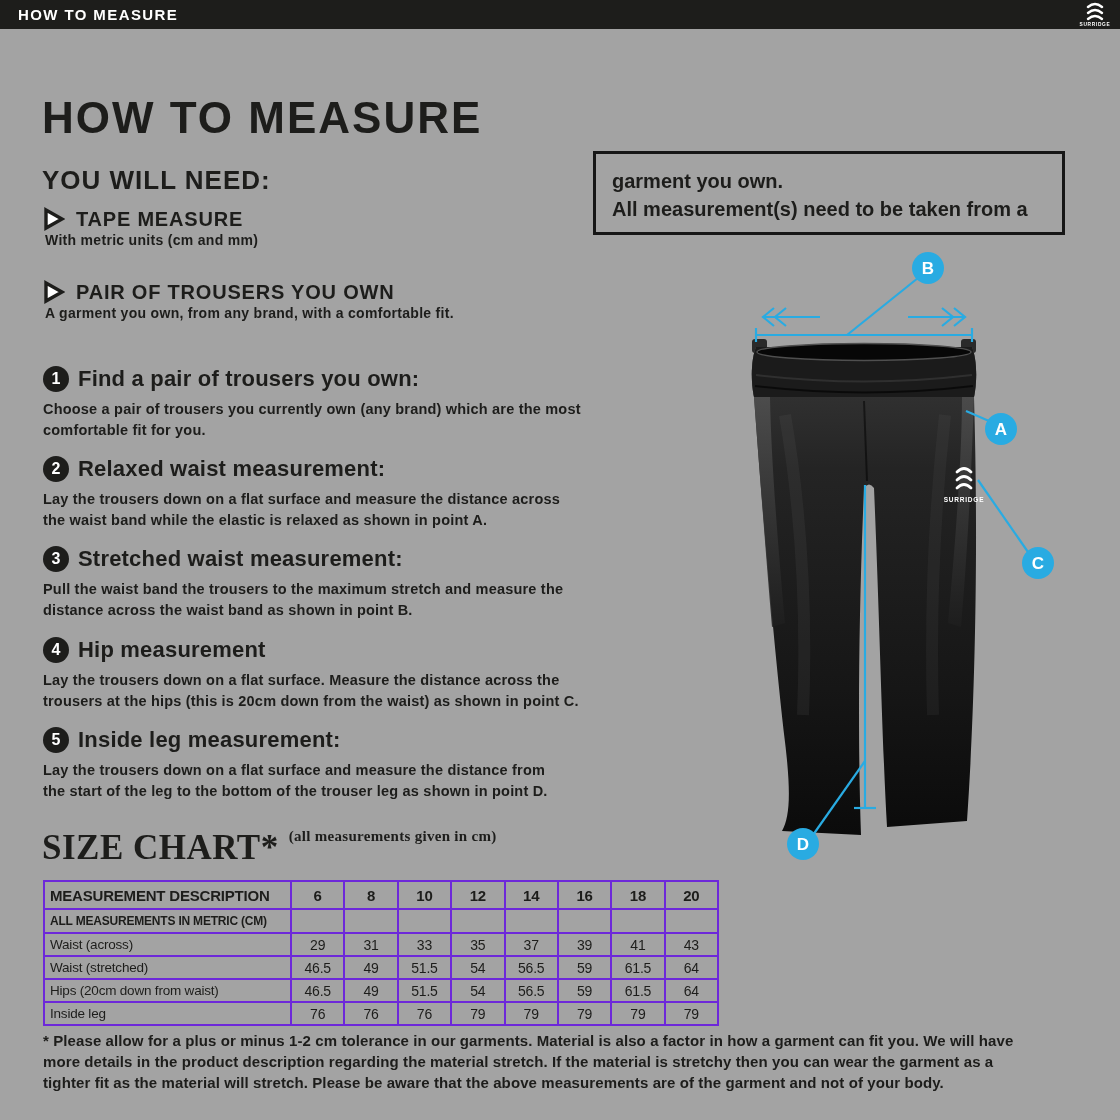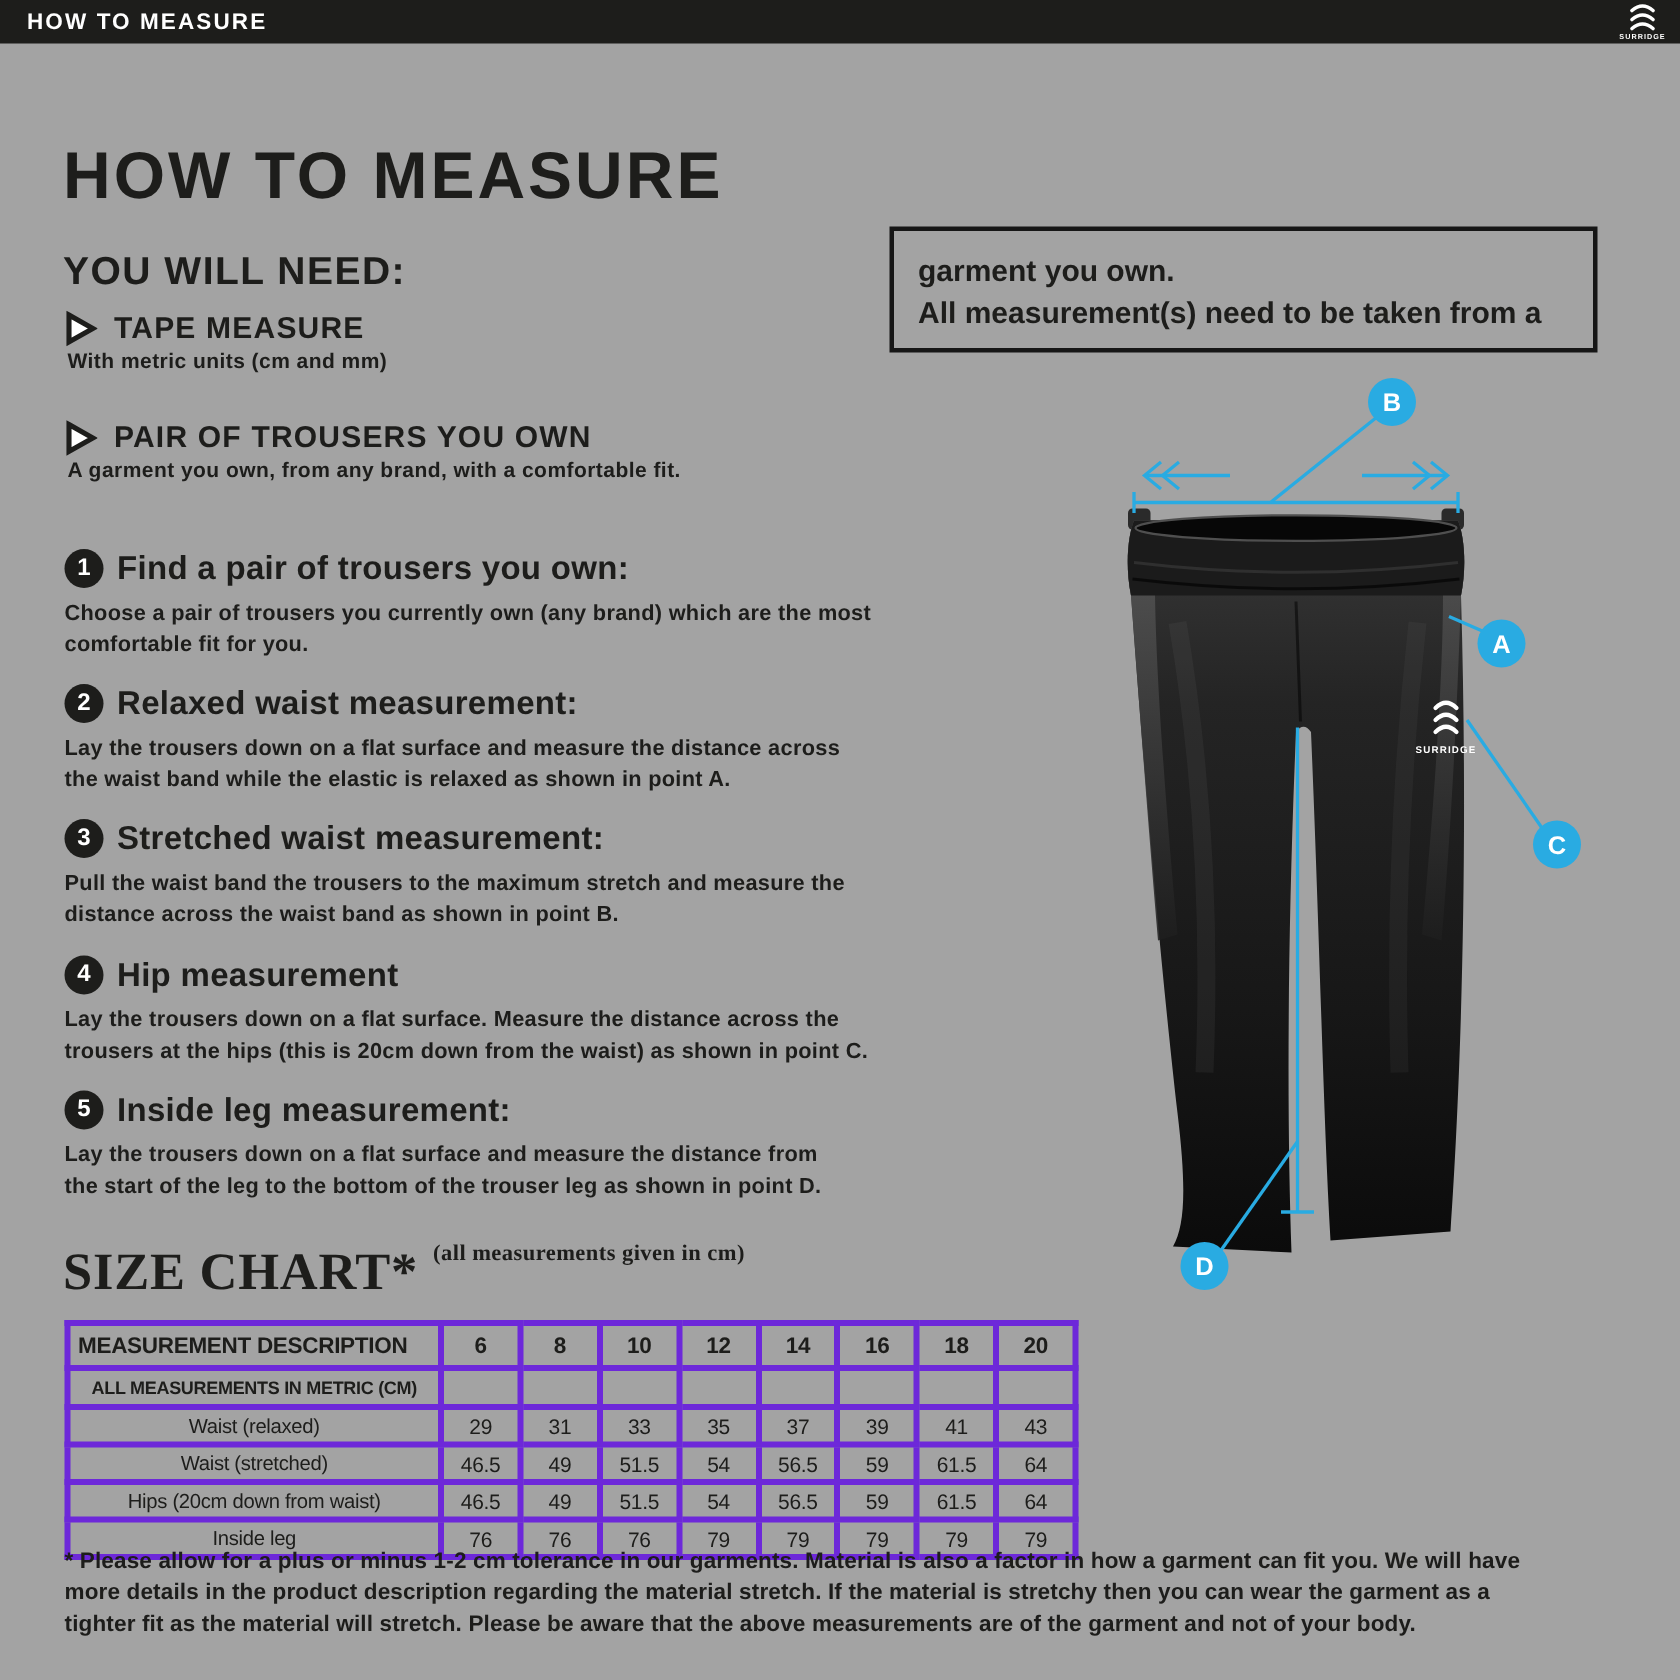--- a/index.html
+++ b/index.html
@@ -30,28 +30,28 @@
   .step-title{font-size:22px;font-weight:800;letter-spacing:0.2px;}
   .step-body{margin-top:7px;font-size:14.5px;font-weight:700;line-height:21px;letter-spacing:0.2px;}
   .step-body span{display:block;}
   
   .sc-head{position:absolute;left:42px;top:828px;display:flex;align-items:flex-start;gap:10px;font-family:Liberation Serif, serif;}
   .sc-title{font-size:35px;font-weight:800;letter-spacing:0.5px;}
   .sc-sub{font-size:15px;font-weight:800;letter-spacing:0.3px;}
   
   table.size{position:absolute;left:43px;top:880px;width:676px;border-collapse:collapse;
         border:2px solid #000;table-layout:fixed;}
-  table.size td,table.size th{border:4px solid #6d28d9;padding:0 5px;height:21px;
+  table.size td,table.size th{border:2px solid #6d28d9;padding:0 5px;height:21px;
         font-family:"Liberation Sans",sans-serif;letter-spacing:-0.2px;}
   table.size th{height:26px;font-size:15px;font-weight:700;}
   th.desc,td.desc{width:235px;text-align:left;}
   td.val,th.val{text-align:center;font-size:14px;font-weight:400;}
   tr.metric td{height:22px;}
   tr.metric td.desc{font-size:12px;font-weight:700;}
-  td.desc{font-size:13.5px;font-weight:400;text-align:center;}
+  td.desc{font-size:13.5px;font-weight:400;}
   
   .footnote{position:absolute;left:43px;top:1030px;width:1000px;font-size:15px;font-weight:700;
         line-height:21px;letter-spacing:0.1px;}
   .footnote span{display:block;}
   
   .pants{position:absolute;left:690px;top:245px;width:400px;height:640px;}
 </style>
 </head>
 <body>
 
@@ -261,21 +261,21 @@
         <td class="val"></td>
         <td class="val"></td>
         <td class="val"></td>
         <td class="val"></td>
         <td class="val"></td>
         <td class="val"></td>
         <td class="val"></td>
         <td class="val"></td>
       </tr>
       <tr>
-        <td class="desc">Waist (relaxed)</td>
+        <td class="desc">Waist (across)</td>
         <td class="val">29</td>
         <td class="val">31</td>
         <td class="val">33</td>
         <td class="val">35</td>
         <td class="val">37</td>
         <td class="val">39</td>
         <td class="val">41</td>
         <td class="val">43</td>
       </tr>
       <tr>

